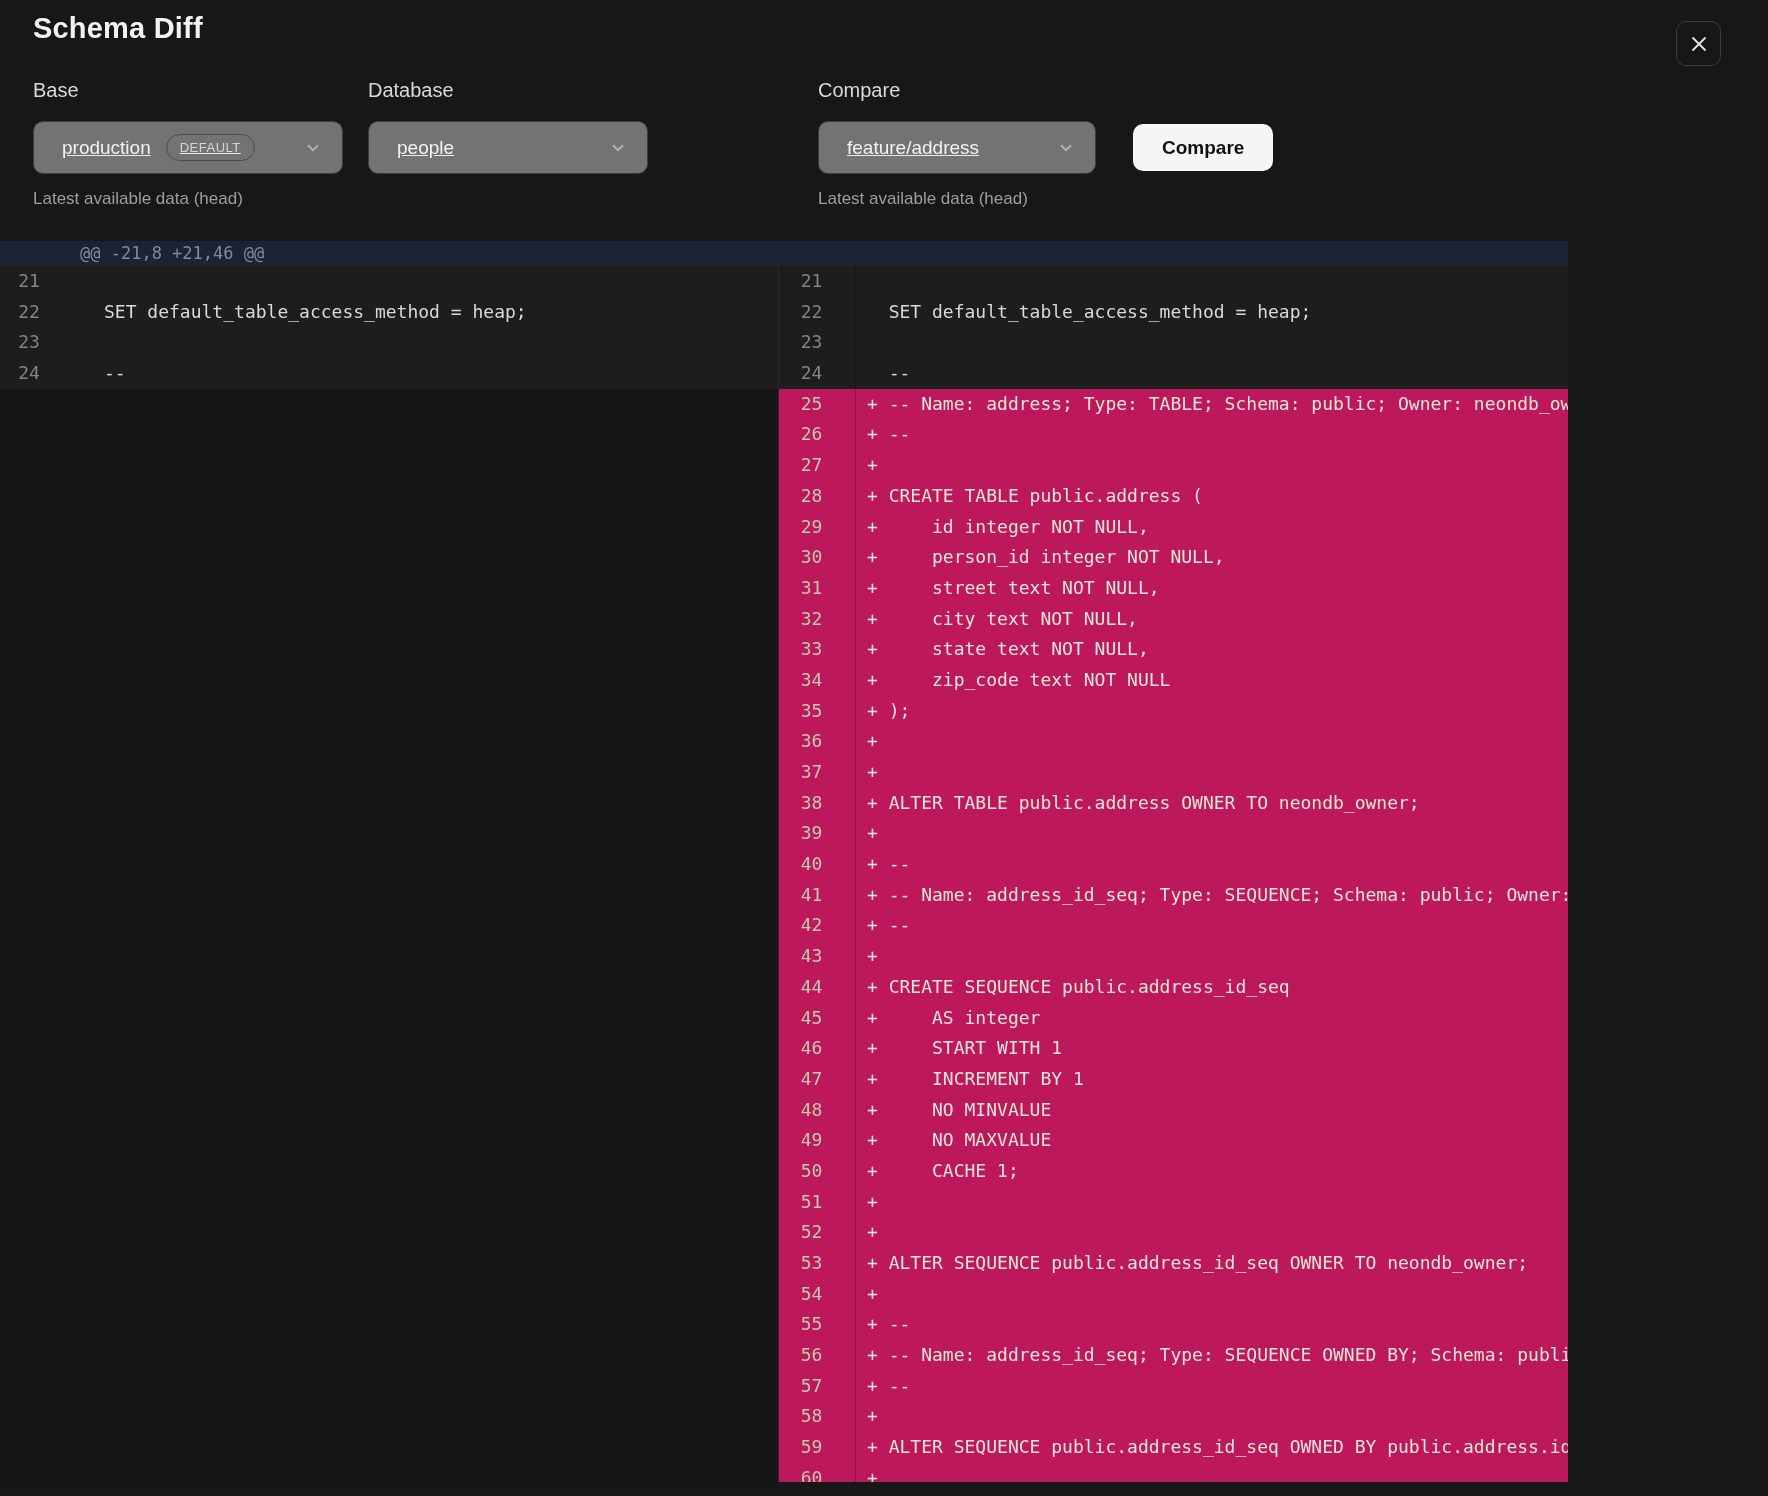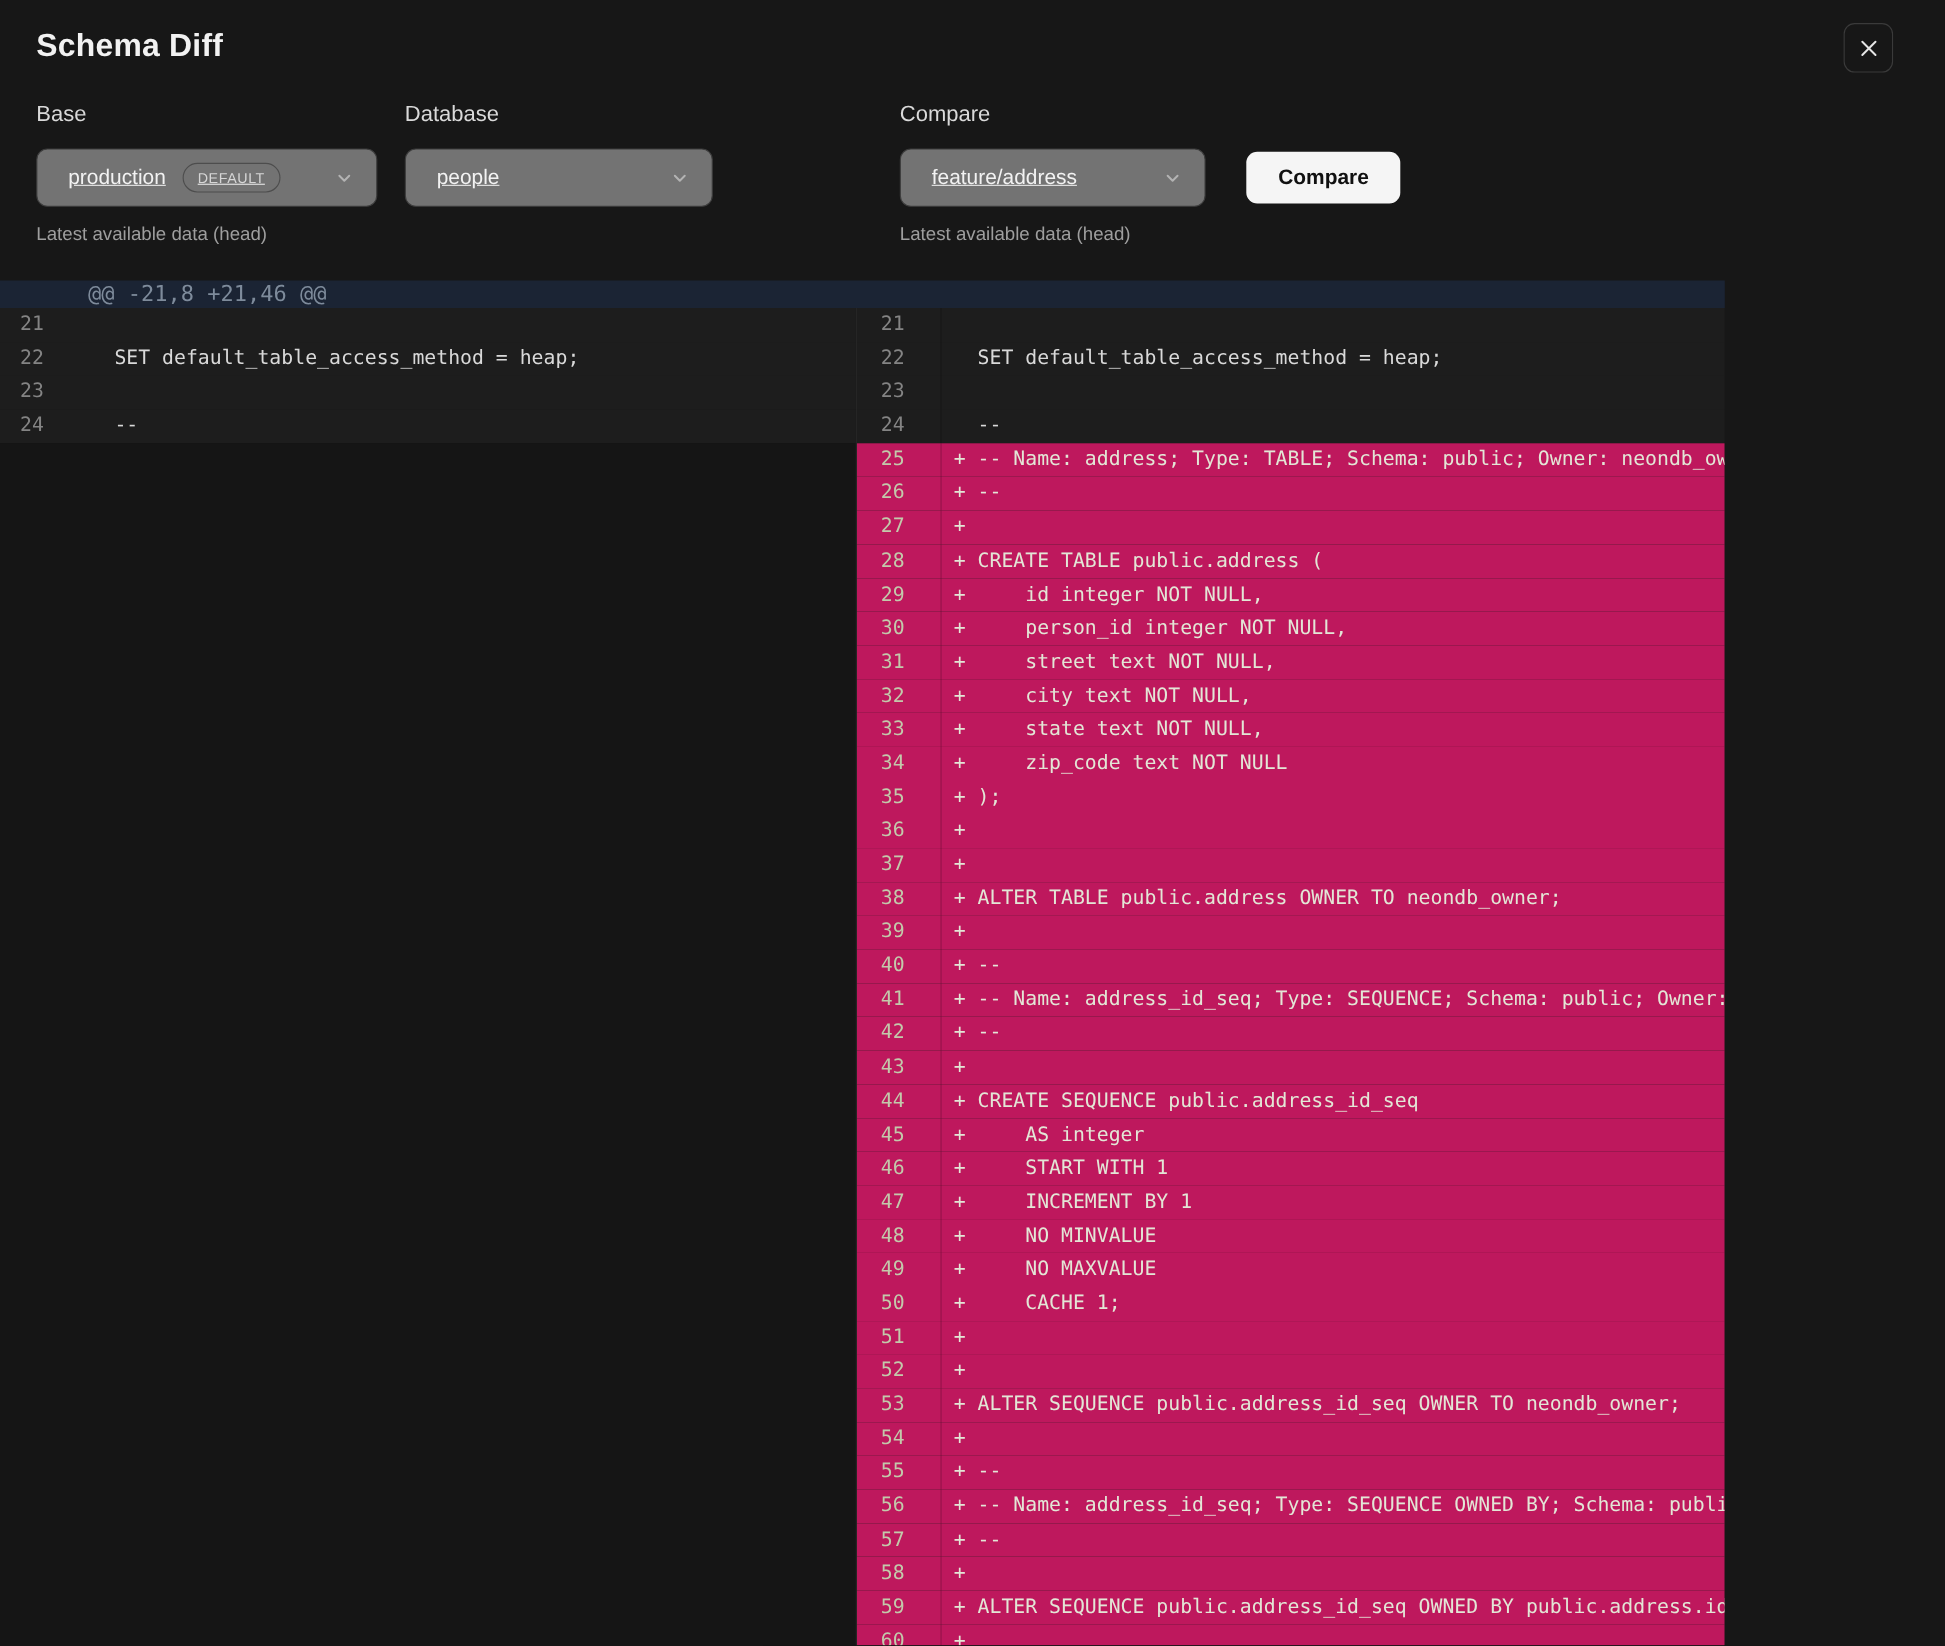--- a/index.html
+++ b/index.html
@@ -1,19 +1,19 @@
 <!DOCTYPE html>
 <html><head>
 <meta charset="utf-8">
 <style>
   * { margin:0; padding:0; box-sizing:border-box; }
   html, body { width:1768px; height:1496px; background:#171717; overflow:hidden; }
   body { font-family:"Liberation Sans", sans-serif; color:#e8e8e8; }
 
-  .modal { width:1764px; position:relative; padding-top:26px; }
+  .modal { width:1764px; position:relative; padding-top:12px; }
 
   .modal-header h1 {
     font-size:29px; font-weight:600; line-height:32px;
     margin-left:33px; color:#f2f2f2; letter-spacing:.2px;
   }
   .close-btn {
     position:absolute; top:21px; right:43px; width:45px; height:45px;
     background:transparent; border:1px solid #3a3a3a; border-radius:10px;
     display:flex; align-items:center; justify-content:center; cursor:pointer;
   }
@@ -41,21 +41,21 @@
   .group-compare .select { width:278px; }
   .compare-btn {
     margin-left:37px; margin-top:3px; height:47px; padding:0 29px;
     background:#f5f5f5; color:#111; font-size:19px; font-weight:700;
     border:none; border-radius:10px; font-family:inherit; cursor:pointer;
   }
 
   .diff { margin-top:32px; width:1568px; }
   .hunk {
     height:25px; line-height:25px; background:#1b2434; color:#7e8b9b;
-    font-family:"DejaVu Sans Mono", monospace; font-size:20px; padding-left:80px;
+    font-family:"DejaVu Sans Mono", monospace; font-size:17px; padding-left:80px;
     white-space:pre; overflow:hidden;
   }
   .diff-body { display:flex; height:1216px; overflow:hidden; }
   .panel { display:flex; flex-direction:column; overflow:hidden; }
   .panel-left { width:778px; background:#151515; }
   .panel-right { width:790px; background:#1d1d1d; border-left:1px solid #282828; }
 
   .diff-row {
     display:flex; flex:none; height:30.7px; background:#1d1d1d;
     font-family:"DejaVu Sans Mono", monospace; font-size:18px; line-height:30.7px;

